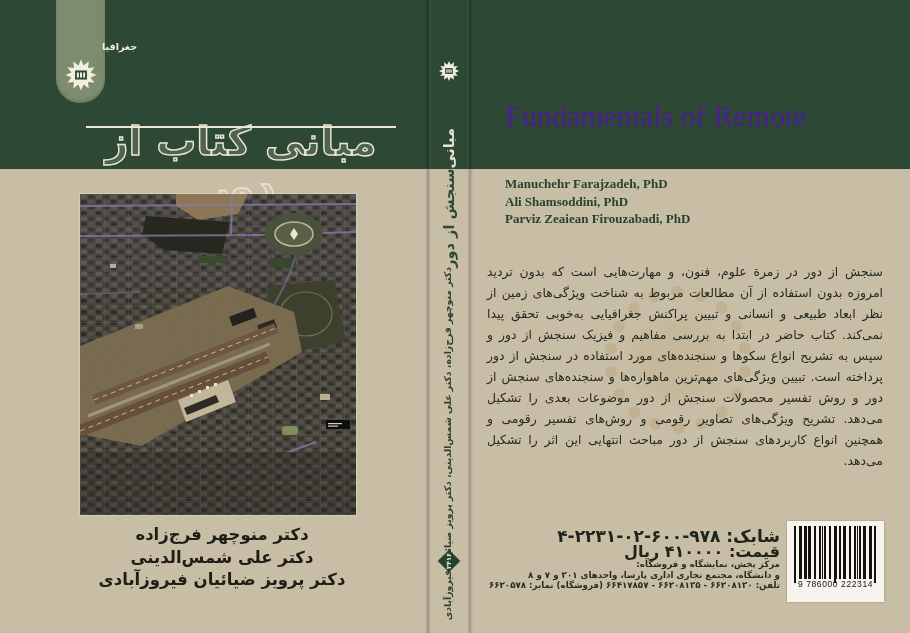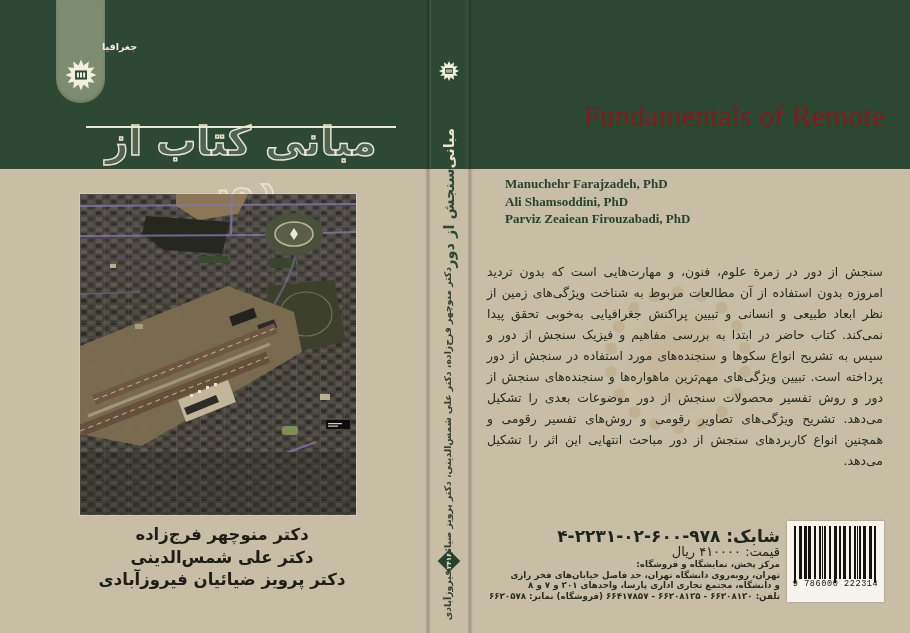--- a/index.html
+++ b/index.html
@@ -49,48 +49,48 @@
     transform:rotate(-90deg);
     direction:rtl;text-align:center;white-space:nowrap;
     font-size:9.3px;font-weight:700;color:#33402f;
   }
   .spine-diamond{
     position:absolute;left:441px;top:553px;width:16px;height:16px;background:#26422e;
     transform:rotate(45deg);display:flex;align-items:center;justify-content:center;
   }
   .spine-diamond span{transform:rotate(-135deg);color:#f2eedd;font-size:6.5px;font-weight:700;letter-spacing:.5px;}
   
-  .en-title{position:absolute;left:505px;top:99px;width:380px;text-align:right;
-       font-family:"Liberation Serif",serif;font-size:30px;line-height:33px;color:#7f1d1d;}
+  .en-title{position:absolute;left:505px;top:99px;width:380px;text-align:left;
+       font-family:"Liberation Serif",serif;font-size:30px;line-height:33px;color:#4c1d95;}
   .en-authors{position:absolute;left:505px;top:175px;width:380px;text-align:left;
        font-family:"Liberation Serif",serif;font-size:13px;font-weight:700;line-height:17.5px;color:#27432f;}
   .watermark{position:absolute;left:604px;top:286px;width:124px;height:124px;border-radius:50%;
        border:12px dotted rgba(176,156,114,.34);
        background:radial-gradient(circle,rgba(190,172,128,.28) 0 34%,rgba(190,172,128,0) 60%);}
   .summary{
     position:absolute;left:487px;top:261px;width:396px;
     direction:rtl;text-align:justify;text-align-last:right;
     font-size:12.4px;line-height:21px;color:#242b20;font-weight:500;
   }
   .pub-info{position:absolute;top:529px;right:130px;width:330px;direction:rtl;color:#1d241b;}
   .pub-info .isbn{font-size:17px;font-weight:700;line-height:15px;}
-  .pub-info .price{font-size:13px;font-weight:400;line-height:15px;}
+  .pub-info .price{font-size:16px;font-weight:700;line-height:15px;}
   .pub-info .dist{font-size:8.7px;font-weight:600;line-height:10.6px;color:#262c22;}
   
   .barcode{position:absolute;left:787px;top:521px;width:97px;height:81px;background:#f6f4ed;
        box-shadow:0 0 2px rgba(0,0,0,.25);}
   .bars{position:absolute;left:7px;top:5px;width:83px;height:53px;
        background:
         repeating-linear-gradient(90deg,#14120e 0 2px,rgba(0,0,0,0) 2px 5px),
         repeating-linear-gradient(90deg,#14120e 0 1px,rgba(0,0,0,0) 1px 7px),
         repeating-linear-gradient(90deg,rgba(0,0,0,0) 0 11px,#14120e 11px 13px,rgba(0,0,0,0) 13px 29px);}
   .guards{position:absolute;left:7px;top:56px;width:83px;height:6px;
        background:repeating-linear-gradient(90deg,#14120e 0 2px,rgba(0,0,0,0) 2px 40px);}
   .digits{position:absolute;left:0;top:58px;width:97px;text-align:center;
-       font-family:Liberation Mono, monospace;font-size:8.5px;letter-spacing:.6px;color:#14120e;}
+       font-family:Liberation Sans, sans-serif;font-size:8.5px;letter-spacing:.6px;color:#14120e;}
   .hidden-defs{position:absolute;width:0;height:0;overflow:hidden;}
 </style>
 </head>
 <body>
 
 <svg class="hidden-defs" aria-hidden="true">
   <defs>
     <g id="samt">
       <polygon fill="#f3efdf" points="11,0 6.76,1.81 9.53,5.5 4.95,4.95 5.5,9.53 1.81,6.76 0,11 -1.81,6.76 -5.5,9.53 -4.95,4.95 -9.53,5.5 -6.76,1.81 -11,0 -6.76,-1.81 -9.53,-5.5 -4.95,-4.95 -5.5,-9.53 -1.81,-6.76 0,-11 1.81,-6.76 5.5,-9.53 4.95,-4.95 9.53,-5.5 6.76,-1.81"></polygon>
       <rect x="-4.2" y="-3.2" width="8.4" height="6.4" fill="#2d4834"></rect>
@@ -220,21 +220,20 @@
   </div>
 
   <div class="watermark"></div>
 
   <div class="summary">سنجش از دور در زمرة علوم، فنون، و مهارت‌هایی است که بدون تردید امروزه بدون استفاده از آن مطالعات مربوط به شناخت ویژگی‌های زمین از نظر ابعاد طبیعی و انسانی و تبیین پراکنش جغرافیایی به‌خوبی تحقق پیدا نمی‌کند. کتاب حاضر در ابتدا به بررسی مفاهیم و فیزیک سنجش از دور و سپس به تشریح انواع سکوها و سنجنده‌های مورد استفاده در سنجش از دور پرداخته است. تبیین ویژگی‌های مهم‌ترین ماهواره‌ها و سنجنده‌های سنجش از دور و روش تفسیر محصولات سنجش از دور موضوعات بعدی را تشکیل می‌دهد. تشریح ویژگی‌های تصاویر رقومی و روش‌های تفسیر رقومی و همچنین انواع کاربردهای سنجش از دور مباحث انتهایی این اثر را تشکیل می‌دهد.</div>
 
   <div class="pub-info">
     <div class="isbn">شابک: ۹۷۸-۶۰۰-۰۲-۲۲۳۱-۴</div>
     <div class="price">قیمت: ۴۱۰۰۰۰ ریال</div>
     <div class="dist">مرکز پخش، نمایشگاه و فروشگاه:</div>
-    <div class="dist">تهران، روبه‌روی دانشگاه تهران، حد فاصل خیابان‌های فخر رازی</div>
     <div class="dist">و دانشگاه، مجتمع تجاری اداری پارسا، واحدهای ۲۰۱ و ۷ و ۸</div>
     <div class="dist">تلفن: ۶۶۳۰۸۱۲۰ - ۶۶۳۰۸۱۲۵ - ۶۶۴۱۷۸۵۷ (فروشگاه)   نمابر: ۶۶۳۰۵۷۸</div>
   </div>
 
   <div class="barcode">
     <div class="bars"></div>
     <div class="guards"></div>
     <div class="digits">9 786000 222314</div>
   </div>
 

